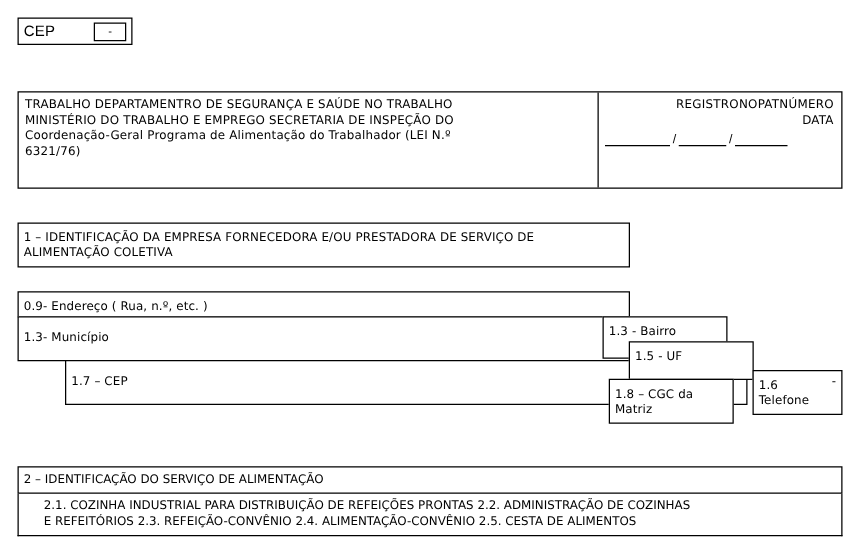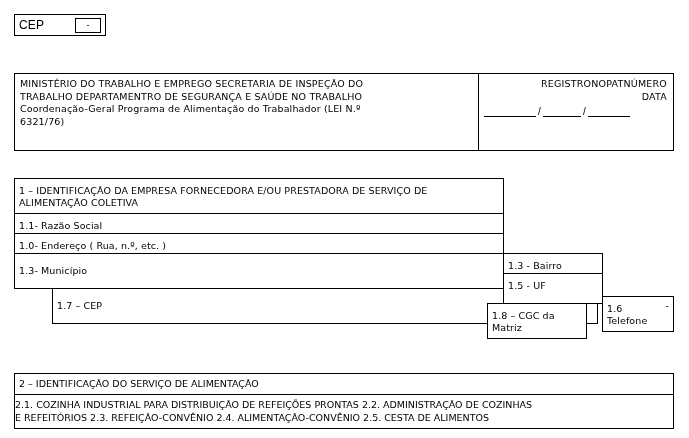--- a/index.html
+++ b/index.html
@@ -153,21 +153,21 @@
   }
   .municipio {
     left: 0px; top: 75px; width: 490px; height: 36px;
     display: flex; align-items: center;
   }
   .cep-row {
     left: 0px; top: 110px; width: 546px; height: 36px;
     display: flex; align-items: center; margin-left: 38px;
   }
   .bairro {
-    left: 489px; top: 75px; width: 100px; height: 34px;
+    left: 468px; top: 75px; width: 100px; height: 34px;
   }
   .uf {
     left: 489px; top: 95px; width: 100px; height: 31px;
   }
   .telefone {
     left: 588px; top: 90px; width: 72px; height: 36px; margin-top: 28px;
   }
   .telefone .tel-dash {
     position: absolute;
     right: 4px;
@@ -195,41 +195,41 @@
     font-size: 9.5px;
     line-height: 12px;
   }
   .sec2-body {
     position: relative;
     width: 660px;
     height: 34px;
     border: 1px solid #000;
     border-top: none;
     box-sizing: border-box;
-    padding: 3px 0;
+    padding: 3px 20px;
     font-family: "DejaVu Sans", sans-serif;
     font-size: 9.5px;
     line-height: 13px;
   }
   .nowrapline { white-space: nowrap; }
 </style>
 </head>
 <body>
 
 <div class="page">
 
   <div class="cep-box">
     <span class="cep-label">CEP</span>
     <span class="cep-field">-</span>
   </div>
 
   <div class="header-block">
     <div class="ministry-cell">
+      <div class="ministry-line">TRABALHO DEPARTAMENTRO DE SEGURANÇA E SAÚDE NO TRABALHO</div>
       <div class="ministry-line">MINISTÉRIO DO TRABALHO E EMPREGO SECRETARIA DE INSPEÇÃO DO</div>
-      <div class="ministry-line">TRABALHO DEPARTAMENTRO DE SEGURANÇA E SAÚDE NO TRABALHO</div>
       <div class="ministry-line">Coordenação-Geral Programa de Alimentação do Trabalhador (LEI N.º</div>
       <div class="ministry-line">6321/76)</div>
     </div>
     <div class="registro-cell">
       <div class="registro-row">
         <span>REGISTRO</span>
         <span>NO</span>
         <span>PAT</span>
         <span>NÚMERO</span>
       </div>
@@ -239,22 +239,21 @@
         <span class="slash">/</span>
         <span class="slot s2"></span>
         <span class="slash">/</span>
         <span class="slot s3"></span>
       </div>
     </div>
   </div>
 
   <div class="sec1">
     <div class="cell sec1-title">1 – IDENTIFICAÇÃO DA EMPRESA FORNECEDORA E/OU PRESTADORA DE SERVIÇO DE ALIMENTAÇÃO COLETIVA</div>
-    <div class="cell razao">1.1- Razão Social</div>
-    <div class="cell endereco">1.0- Endereço ( Rua, n.º, etc. )</div>
+    <div class="cell endereco">0.9- Endereço ( Rua, n.º, etc. )</div>
     <div class="cell municipio">1.3- Município</div>
     <div class="cell cep-row">1.7 – CEP</div>
     <div class="cell bairro">1.3 - Bairro</div>
     <div class="cell uf">1.5 - UF</div>
     <div class="cell telefone">
       <span>1.6</span>
       <span class="tel-dash">-</span>
       <div>Telefone</div>
     </div>
     <div class="cell cgc">

